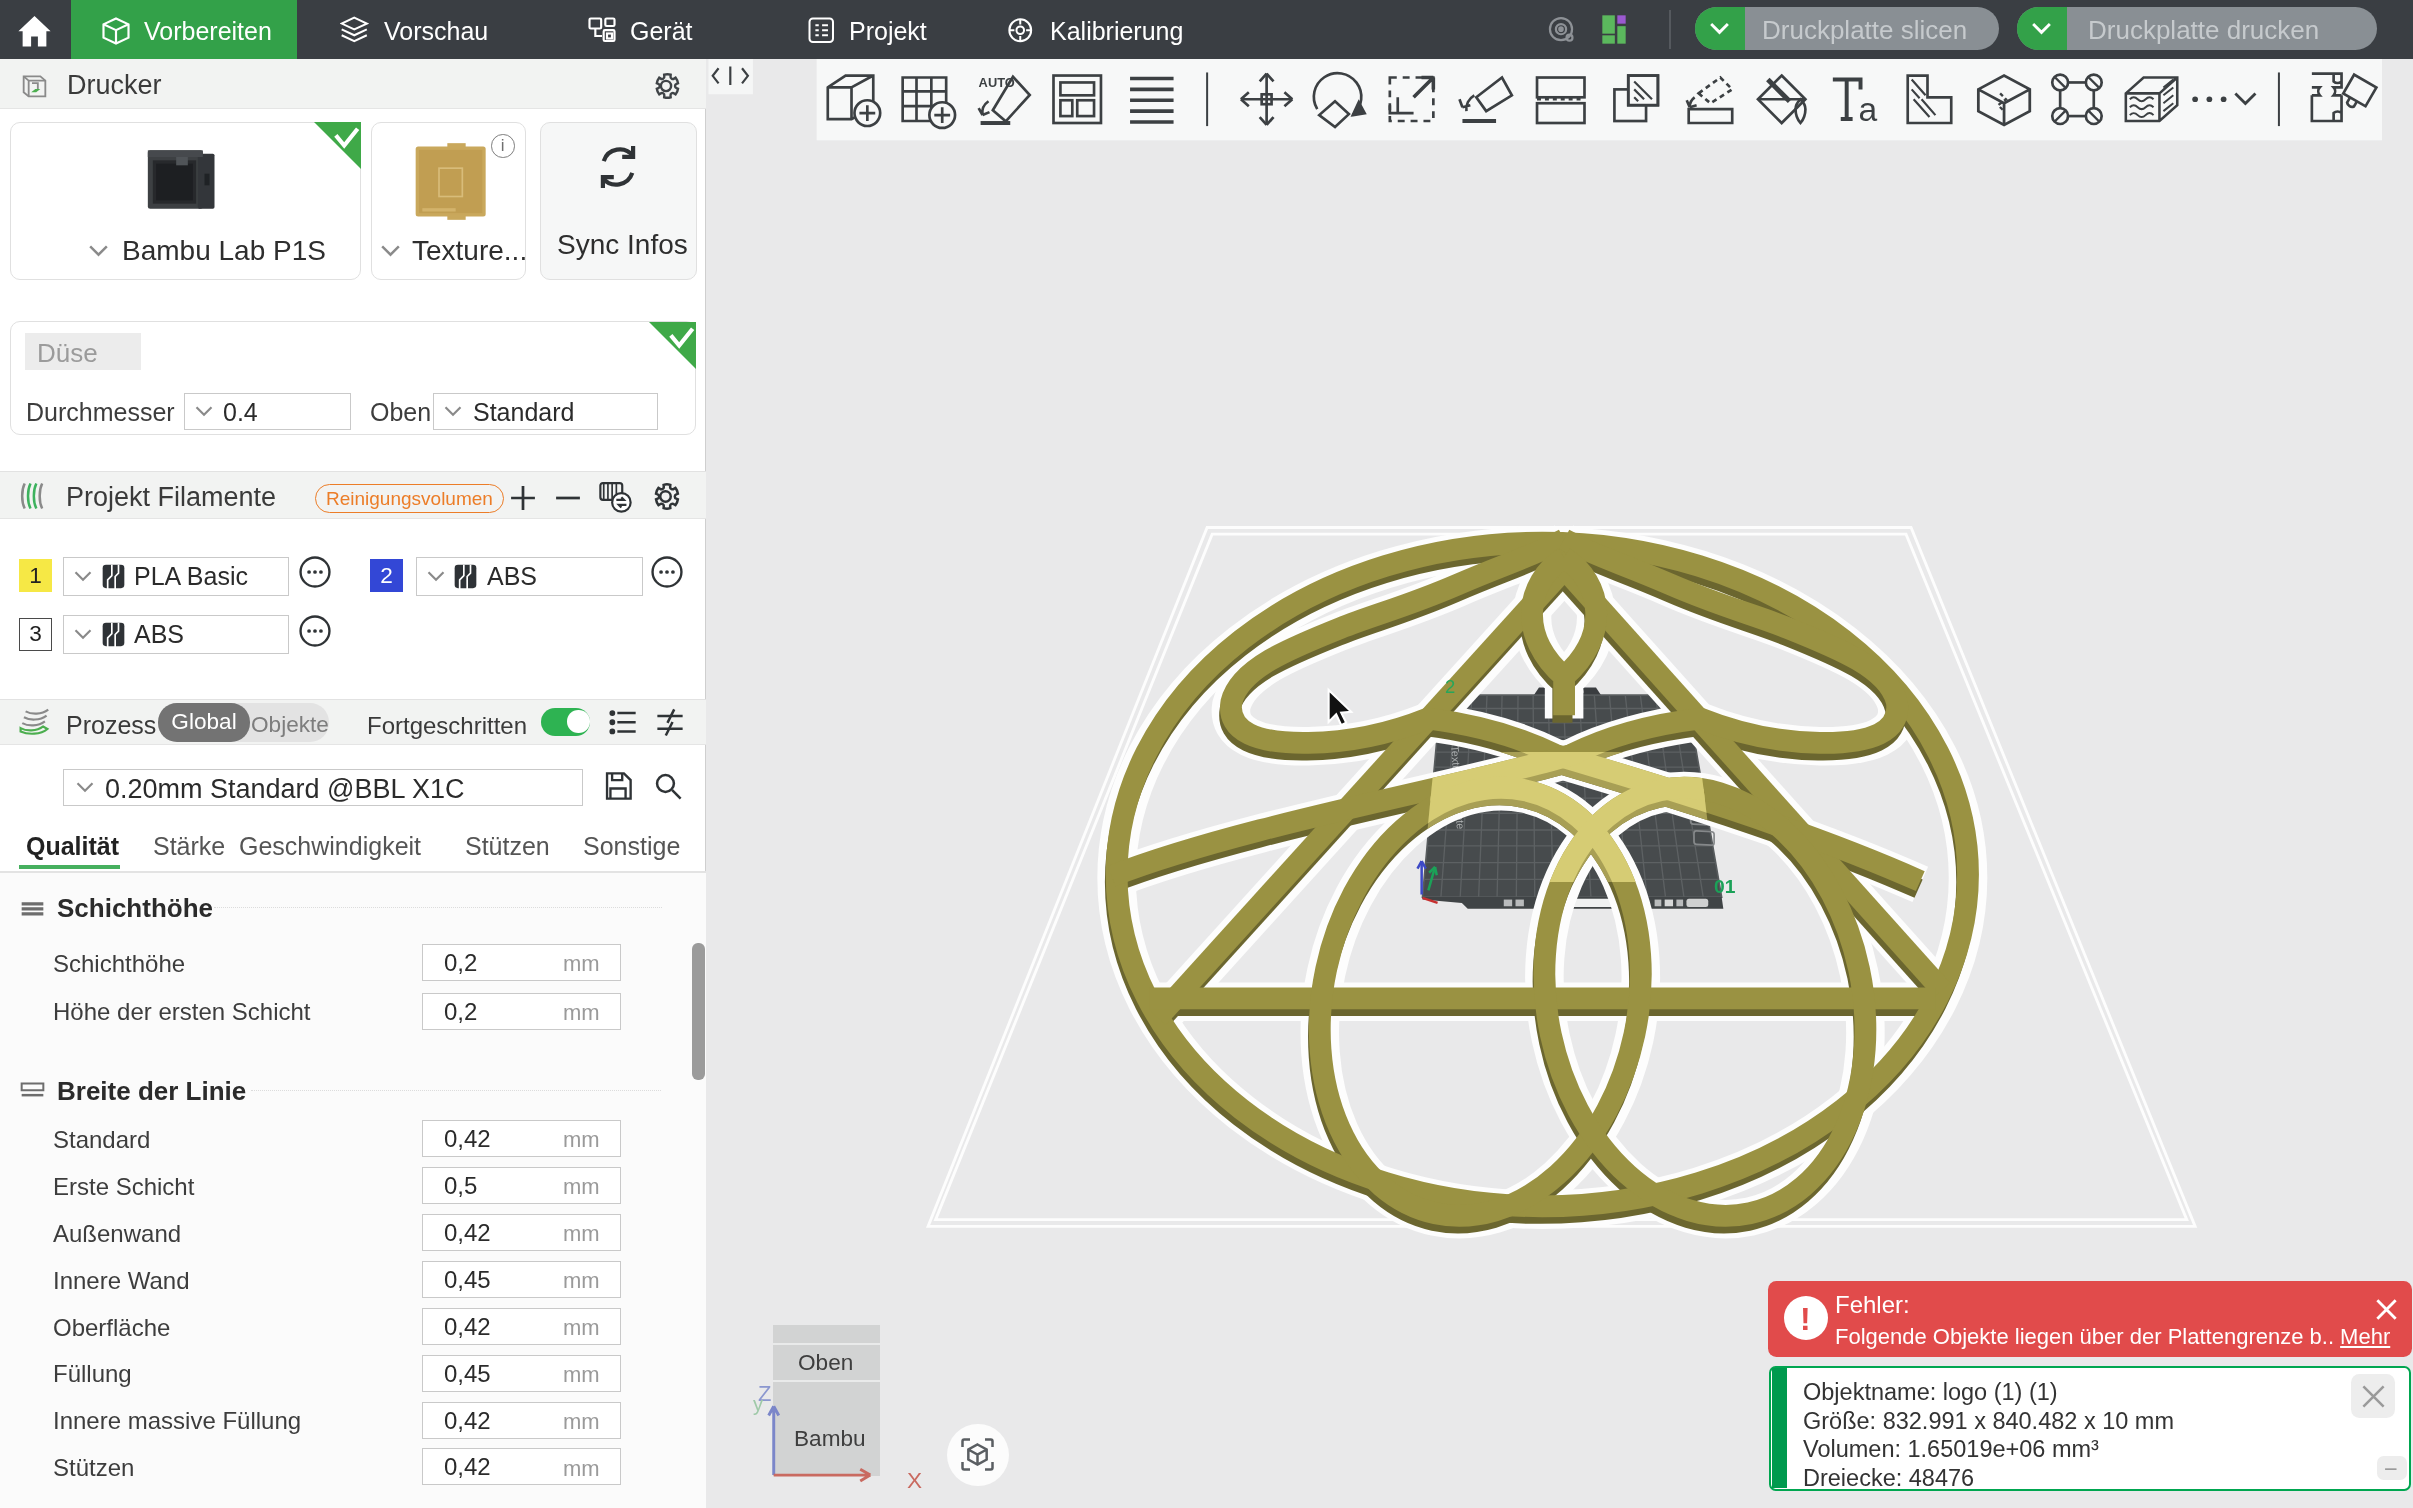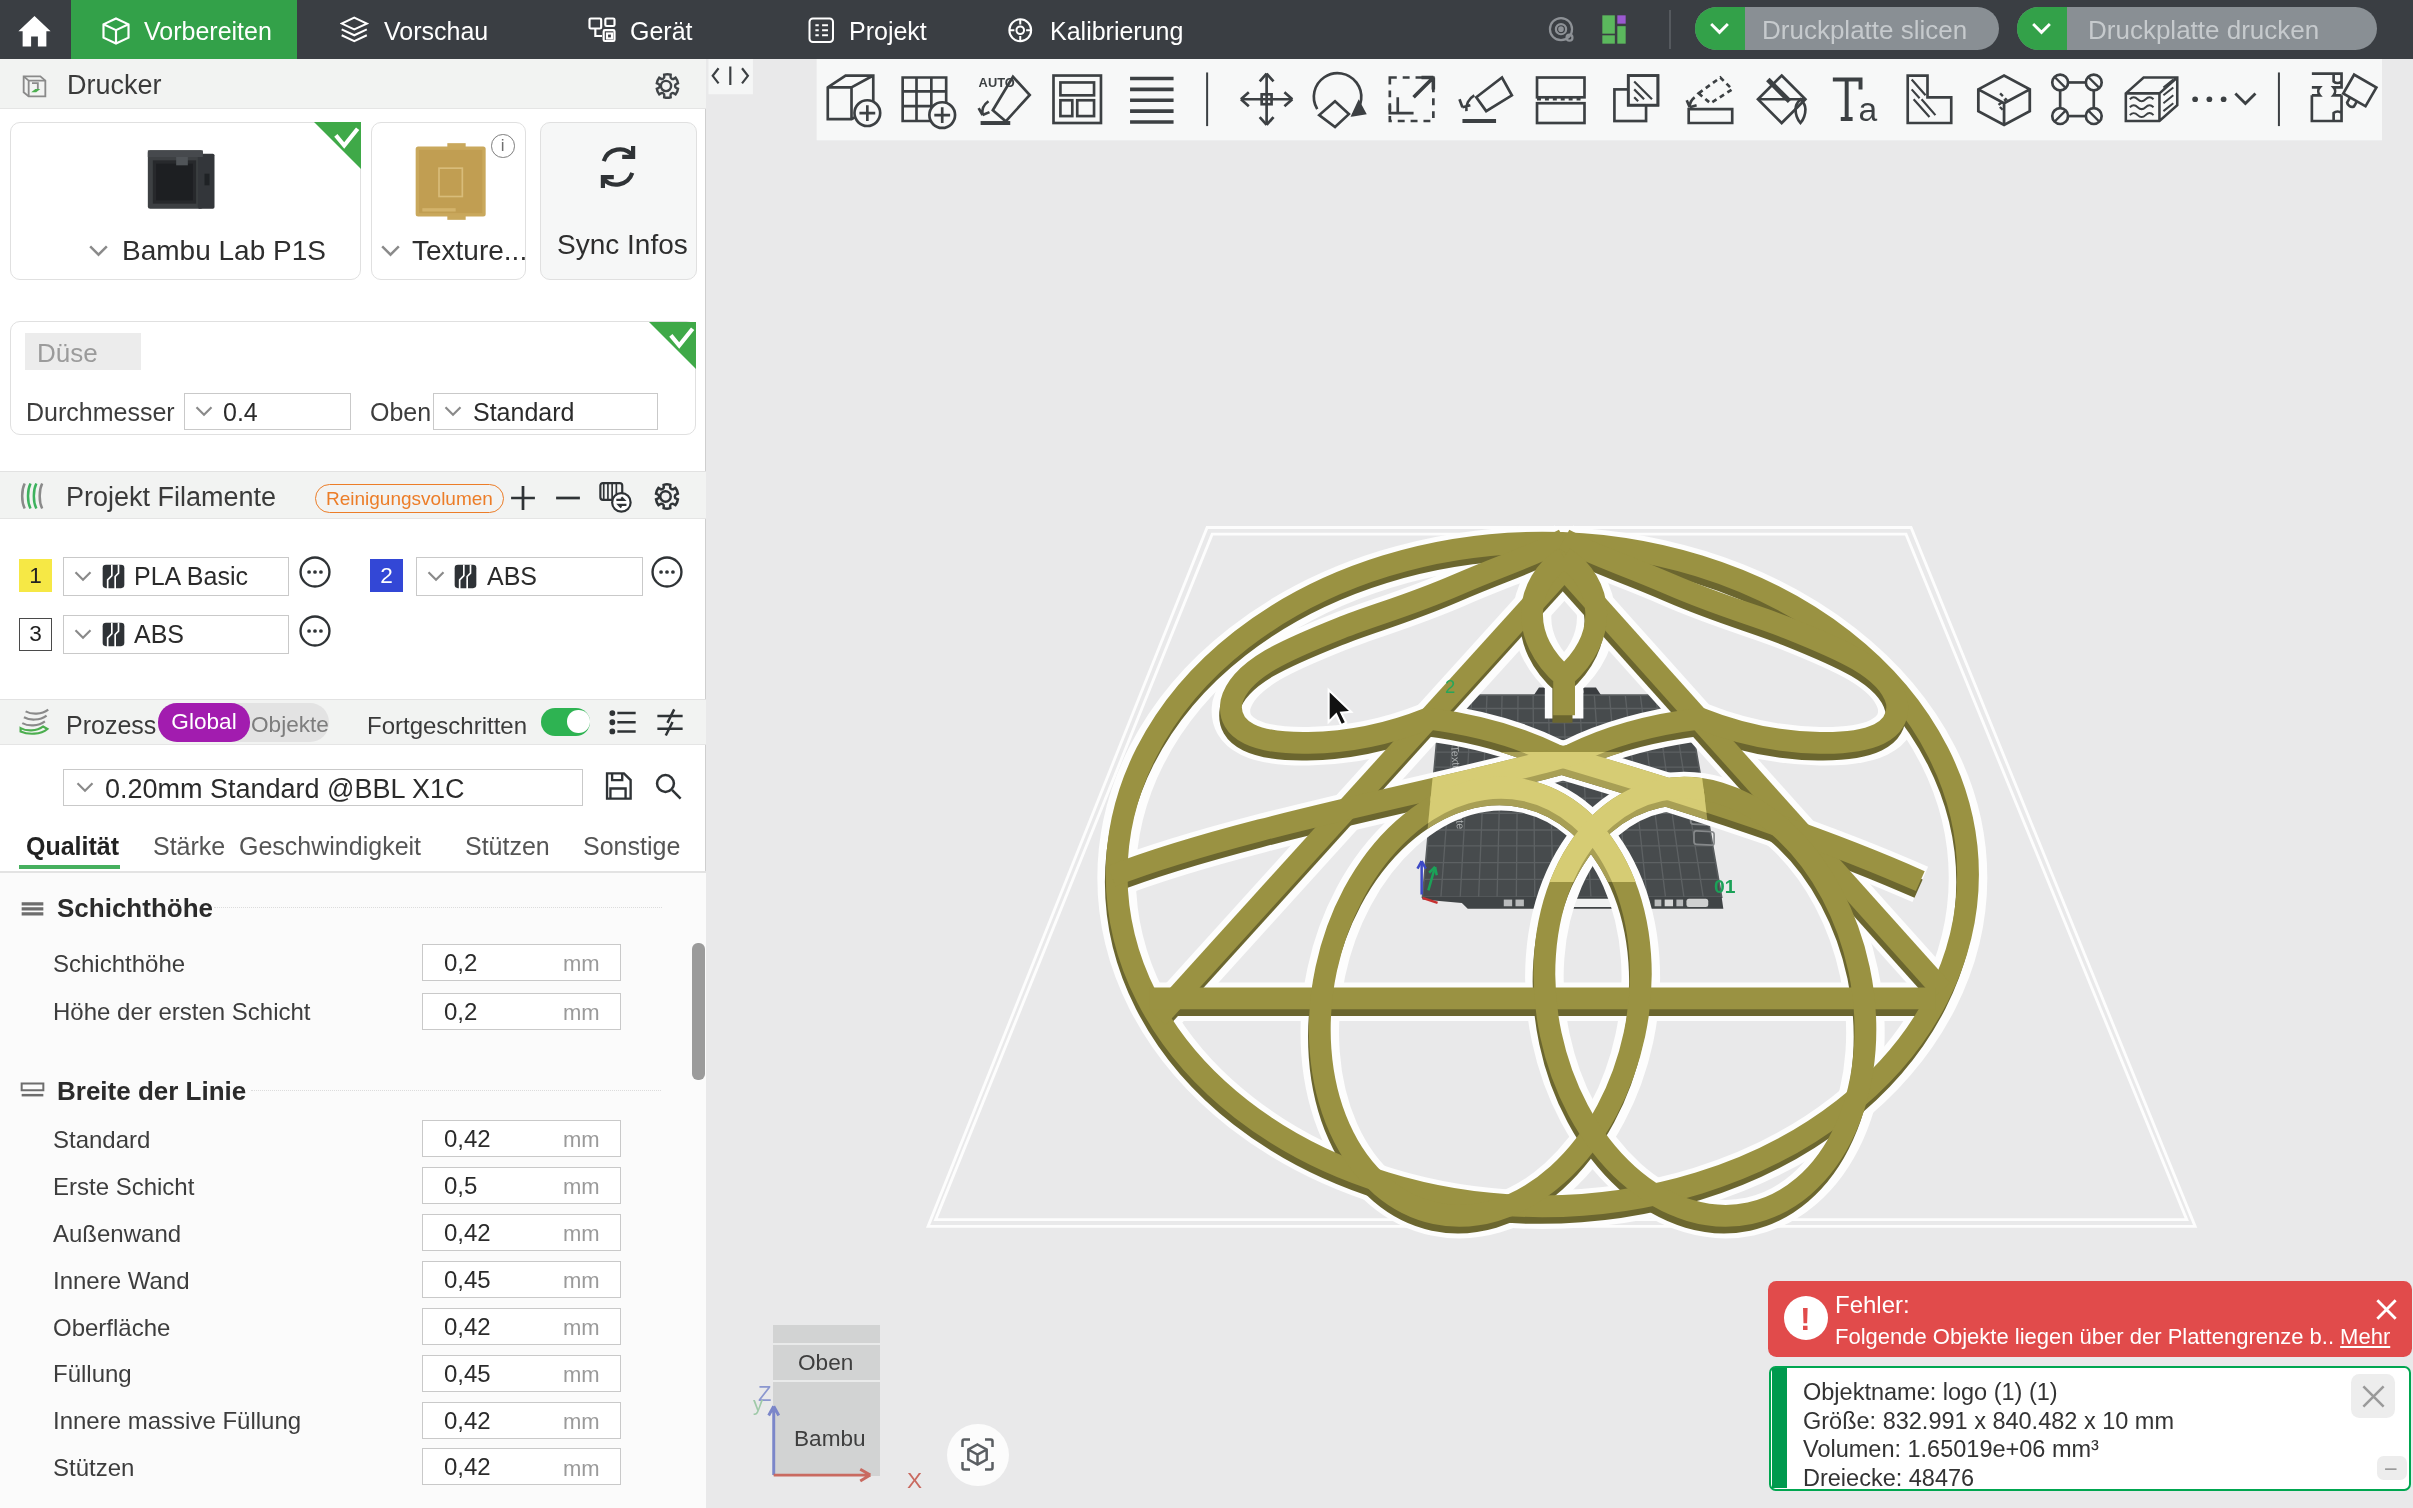--- a/index.html
+++ b/index.html
@@ -235,21 +235,21 @@
 
   <div class="hdr" style="top:640px;height:46px;"></div>
   <svg class="abs" style="left:18.4px;top:649px" width="32" height="28.5" viewBox="0 0 38 34" fill="none" stroke-width="2.6">
       <path d="M3 24 C10 28 22 28 30 22 L35 25 C27 32 12 32 3 28 Z" stroke="#4cae4f"></path>
       <path d="M5 18 C12 22 24 22 32 16" stroke="#8a8a8a"></path>
       <path d="M7 11 C14 15 26 15 34 9" stroke="#8a8a8a"></path>
       <path d="M9 4 C16 8 28 8 36 2" stroke="#8a8a8a"></path>
     </svg>
   <div class="abs" style="left:66px;top:652px;font-size:25px;color:#3a3a3a;">Prozess</div>
   <div class="abs" style="left:158px;top:644px;width:171px;height:39px;background:#e3e3e3;border-radius:19px;"></div>
-  <div class="abs" style="left:158px;top:644px;width:92px;height:39px;background:#a21caf;border-radius:19px;color:#fff;font-size:22.6px;text-align:center;line-height:38px;">Global</div>
+  <div class="abs" style="left:158px;top:644px;width:92px;height:39px;background:#737373;border-radius:19px;color:#fff;font-size:22.6px;text-align:center;line-height:38px;">Global</div>
   <div class="abs" style="left:251px;top:653px;color:#7d7d7d;font-size:22.6px;">Objekte</div>
   <div class="abs" style="left:367px;top:653px;font-size:24px;color:#3a3a3a;">Fortgeschritten</div>
   <div class="abs" style="left:541px;top:649px;width:49px;height:28px;background:#2eb352;border-radius:14.2px;"></div>
   <div class="abs" style="left:567px;top:651px;width:22.6px;height:22.6px;background:#fff;border-radius:50%;"></div>
   <svg class="abs" style="left:609px;top:649px" width="30" height="28.5" fill="none" stroke="#2f3336" stroke-width="3" viewBox="0 0 36 34">
       <path d="M10 6 H32 M10 17 H32 M10 28 H32"></path>
       <circle cx="4" cy="6" r="2" fill="#2f3336"></circle>
       <circle cx="4" cy="17" r="2" fill="#2f3336"></circle>
       <circle cx="4" cy="28" r="2" fill="#2f3336"></circle>
     </svg>

